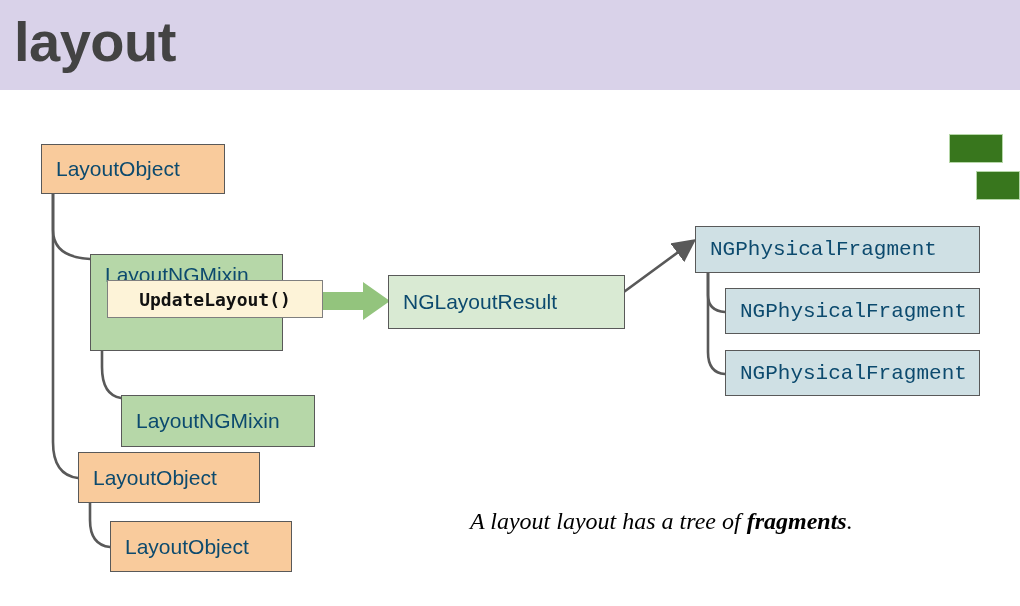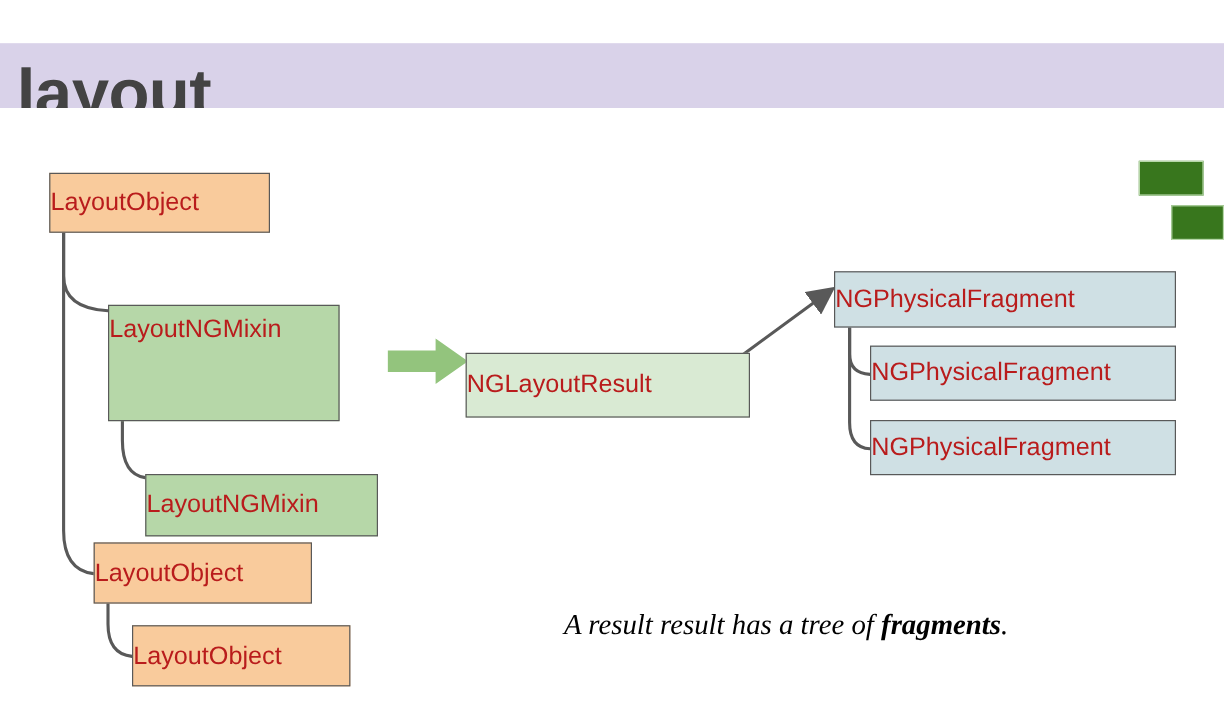--- a/index.html
+++ b/index.html
@@ -14,21 +14,20 @@
     overflow: hidden;
     font-family: "Liberation Sans", sans-serif;
   }
 
   
   #header-band {
     position: absolute;
     left: 0; top: 0;
     width: 1020px; height: 90px;
     background: #d9d2e9;
-    margin-top: 36px;
   }
   #page-title {
     position: absolute;
     left: 14px;
     top: 2px;
     font-size: 56px;
     font-weight: bold;
     color: #434343;
     letter-spacing: -0.5px;
     line-height: 80px;
@@ -50,27 +49,28 @@
   }
 
   
   .node {
     position: absolute;
     box-sizing: border-box;
     border: 1.6px solid #595959;
     display: flex;
     align-items: center;
     font-size: 21px;
-    color: #b91c1c;
+    color: #0c4a6e;
     white-space: nowrap;
+    padding-left: 14px;
   }
   .node.orange { background: #f9cb9c; }
   .node.green  { background: #b6d7a8; margin-top: 24px; }
-  .node.palegreen { background: #d9ead3; margin-top: 19px; }
-  .node.blue   { background: #cfe0e4; }
+  .node.palegreen { background: #d9ead3; }
+  .node.blue   { background: #cfe0e4; font-family: Liberation Mono, monospace; }
 
   .method-box {
     position: absolute;
     box-sizing: border-box;
     background: #fdf3d8;
     border: 1.6px solid #7f7f7f;
     display: flex;
     align-items: center;
     justify-content: center;
     font-family: "DejaVu Sans Mono", monospace;
@@ -141,20 +141,23 @@
   </svg>
 
   <div class="node orange" style="left:41px;  top:54px;  width:184px; height:50px;">
     <span>LayoutObject</span>
   </div>
 
   <div class="node green" style="left:90px;  top:140px; width:193px; height:97px; align-items:flex-start; padding-top:8px;">
     <span>LayoutNGMixin</span>
   </div>
 
+  <div class="method-box" style="left:107px; top:190px; width:216px; height:38px;">
+    <span>UpdateLayout()</span>
+  </div>
 
   <div class="node green" style="left:121px; top:281px; width:194px; height:52px;">
     <span>LayoutNGMixin</span>
   </div>
 
   <div class="node orange" style="left:78px;  top:362px; width:182px; height:51px;">
     <span>LayoutObject</span>
   </div>
 
   <div class="node orange" style="left:110px; top:431px; width:182px; height:51px;">
@@ -176,14 +179,14 @@
   <div class="node blue" style="left:725px; top:260px; width:255px; height:46px;">
     <span>NGPhysicalFragment</span>
   </div>
 
   <div class="green-block" style="left:949px; top:44px; width:54px; height:29px;"></div>
   <div class="green-block" style="left:976px; top:81px; width:44px; height:29px;"></div>
 
 </div>
 
 <div id="caption">
-  <span>A result result has a tree of </span><b>fragments</b><span>.</span>
+  <span>A layout layout has a tree of </span><b>fragments</b><span>.</span>
 </div>
 
 </body></html>

